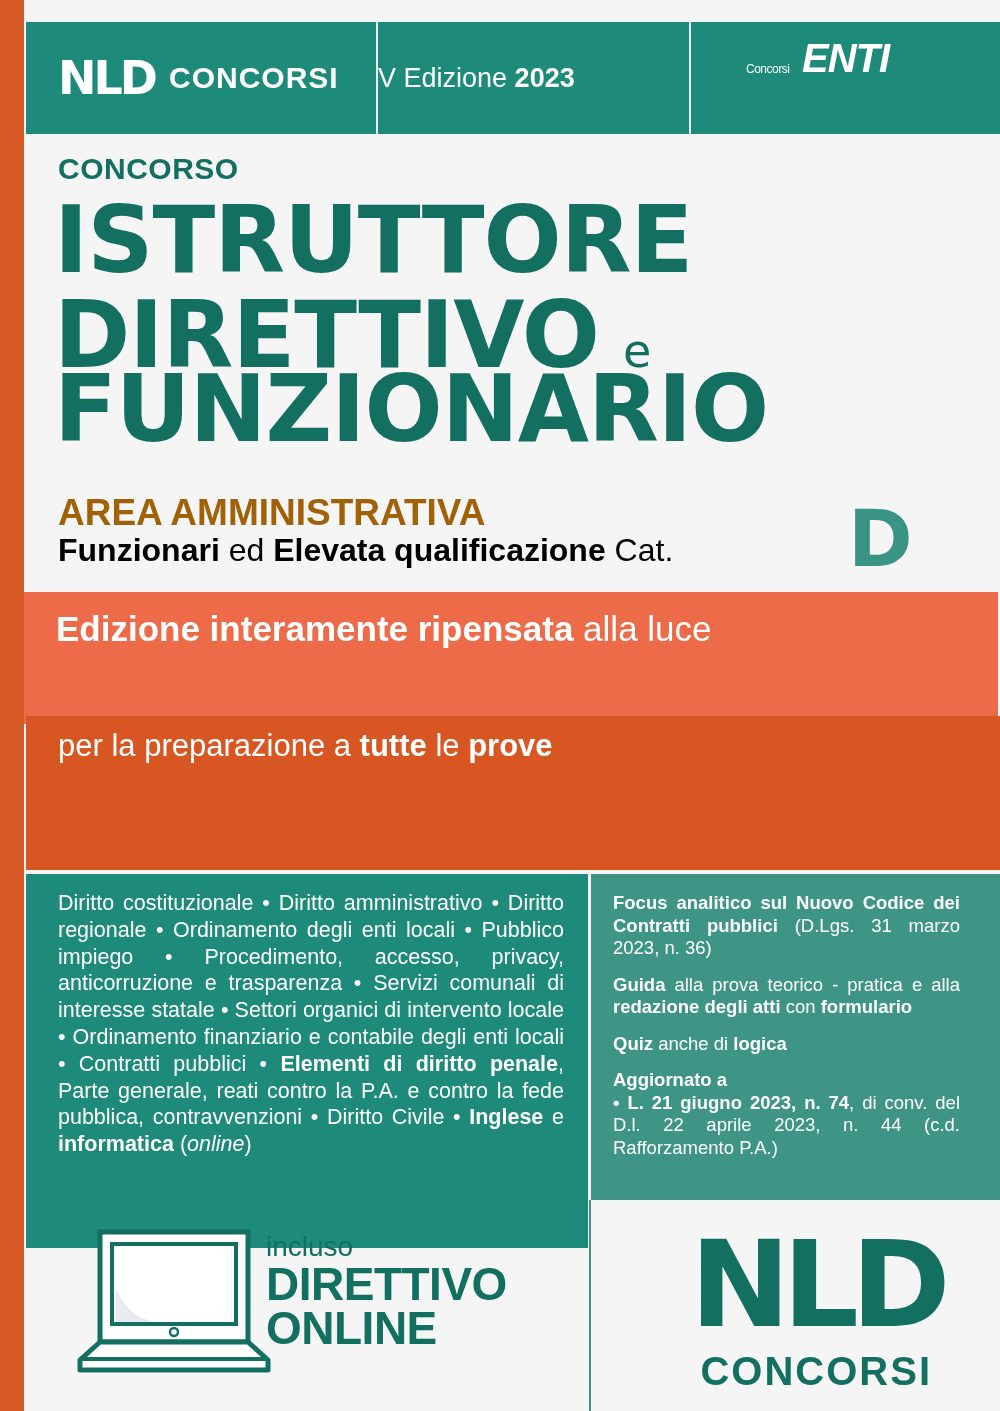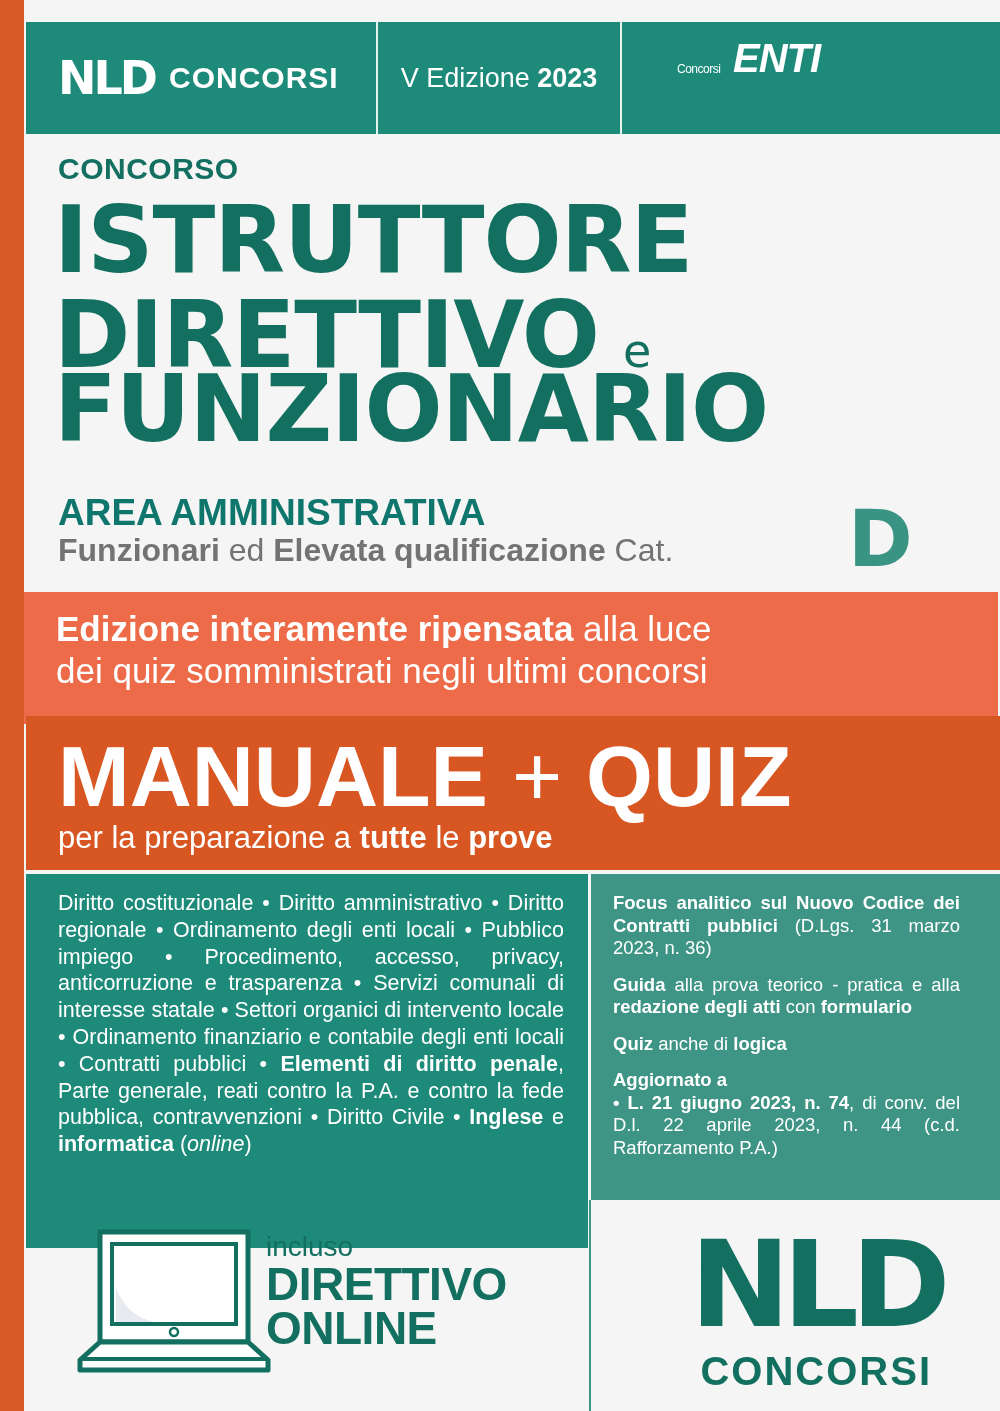--- a/index.html
+++ b/index.html
@@ -5,41 +5,41 @@
   * { margin:0; padding:0; box-sizing:border-box; }
   html, body { width:1000px; height:1411px; overflow:hidden; background:#f5f5f5; }
   body { font-family: "Liberation Sans", "DejaVu Sans", sans-serif; position:relative; }
 
   .spine { position:absolute; left:0; top:0; width:24px; height:1411px; background:#d85a26; }
 
   
   .header { position:absolute; left:26px; top:22px; width:974px; height:112px; background:#1e8a7a; display:flex; }
   .header .cell { height:100%; display:flex; align-items:center; border-right:2px solid #e8f2ef; }
   .header .cell.c1 { width:352px; padding-left:32px; }
-  .header .cell.c2 { width:244px; justify-content:center; }
+  .header .cell.c2 { width:313px; justify-content:flex-start; }
   .header .cell.c3 { flex:1; border-right:none; padding-left:55px; }
   .nld-small { display:flex; align-items:center; color:#fff; }
   .nld-small .mark { font-weight:900; font-size:46px; letter-spacing:-3px; font-family:"DejaVu Sans", sans-serif; }
   .nld-small .word { font-size:30px; font-weight:700; margin-left:14px; letter-spacing:1px; }
   .edition { color:#fff; font-size:27px; }
   .edition b { font-weight:700; }
   .enti { position:relative; color:#fff; width:200px; height:100px; }
   .enti .pre { position:absolute; left:0; top:34px; font-size:12px; letter-spacing:-0.5px; }
   .enti .line1 { position:absolute; left:56px; top:8px; font-size:40px; font-weight:900; font-style:italic; letter-spacing:-1px; }
   .enti .line2 { position:absolute; left:44px; top:50px; font-size:40px; font-weight:900; letter-spacing:-1px; }
 
   
   .concorso { position:absolute; left:58px; top:152px; color:#137060; font-size:30px; font-weight:700; letter-spacing:0.5px; }
   .title { position:absolute; left:54px; color:#137060; font-weight:900; font-size:92px; line-height:1; letter-spacing:-1px; font-family:"DejaVu Sans", sans-serif; }
   .title.t1 { top:195px; }
   .title.t2 { top:290px; }
   .title.t3 { top:364px;text-align:center; }
   .title .e { font-weight:400; font-size:46px; margin-left:24px; letter-spacing:0; }
-  .area { position:absolute; left:58px; top:492px; color:#0f766e; font-size:37px; font-weight:900; }
-  .subarea { position:absolute; left:58px; top:532px; color:#737373; font-size:32px; font-weight:700; }
+  .area { position:absolute; left:58px; top:492px; color:#a16207; font-size:37px; font-weight:900; }
+  .subarea { position:absolute; left:58px; top:532px; color:#000000; font-size:32px; font-weight:700; }
   .subarea .lt { font-weight:400; }
   .catD { position:absolute; left:848px; top:500px; color:#3a9484; font-size:78px; font-weight:900; font-family:"DejaVu Sans", sans-serif; line-height:1; }
 
   
   .band1 { position:absolute; left:24px; top:592px; width:974px; height:132px; background:#ed6b48; color:#fff; padding:16px 0 0 32px; }
   .band1 .l1 { font-size:35px; line-height:42px; }
   .band1 .l1 b { font-weight:700; }
   .band1 .l2 { font-size:35px; line-height:42px; }
   .band2 { position:absolute; left:26px; top:716px; width:974px; height:154px; background:#d85622; color:#fff; padding:14px 0 0 32px; }
   .band2 .big { font-size:86px; font-weight:700; line-height:92px; letter-spacing:0px; }
@@ -98,29 +98,23 @@
 <div class="subarea">
   <span>Funzionari</span>
   <span class="lt">ed</span>
   <span>Elevata qualificazione</span>
   <span class="lt">Cat.</span>
 </div>
 <div class="catD">D</div>
 
 <div class="band1">
   <div class="l1"><b>Edizione interamente ripensata</b> <span>alla luce</span></div>
-  <div class="l2">dei quiz somministrati negli ultimi concorsi</div>
 </div>
 
 <div class="band2">
-  <div class="big">
-    <span>MANUALE</span>
-    <span class="plus">+</span>
-    <span>QUIZ</span>
-  </div>
   <div class="sub">
     <span>per la preparazione a</span>
     <b>tutte</b>
     <span>le</span>
     <b>prove</b>
   </div>
 </div>
 
 <div class="box-left">
   <span>Diritto costituzionale • Diritto amministrativo • Diritto regionale • Ordinamento degli enti locali • Pubblico impiego • Procedimento, accesso, privacy, anticorruzione e trasparenza • Servizi comunali di interesse statale • Settori organici di intervento locale • Ordinamento finanziario e contabile degli enti locali • Contratti pubblici •</span>

